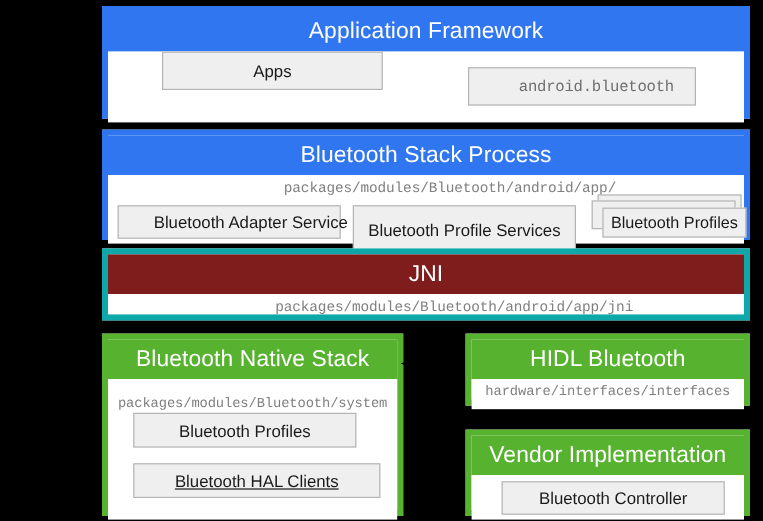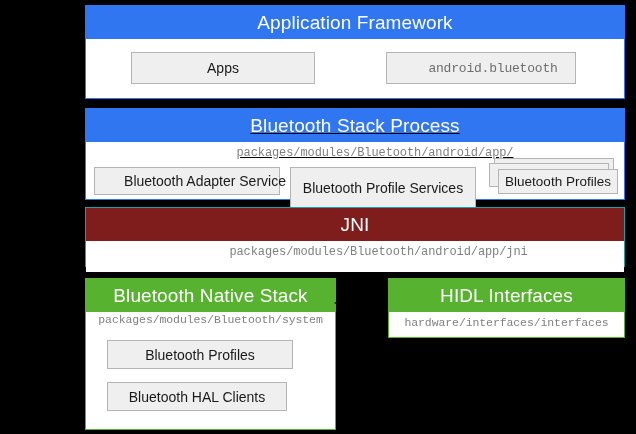--- a/index.html
+++ b/index.html
@@ -23,21 +23,21 @@
     width: 636px;
     height: 434px;
     background: #000000;
   }
 
   
   .panel {
     position: absolute;
     background: #ffffff;
     box-sizing: border-box;
-    border: 1px solid #1d4ed8;
+    border: 5px solid #1d4ed8;
   }
   .panel.blue   { border-color: #2f76f0; }
   .panel.teal   { border-color: #0fa8aa; }
   .panel.green  { border-color: #57b22f; }
 
   .panel-header {
     color: #ffffff;
     text-align: center;
     font-size: 19px;
     line-height: 33px;
@@ -112,30 +112,30 @@
   }
 </style>
 </head>
 <body>
 
 <div class="canvas">
 
   <div class="panel blue" style="left:85px; top:5px; width:540px; height:94px;">
     <div class="panel-header blue">Application Framework</div>
     <div class="panel-body" style="height:59px;">
-      <div class="chip" style="left:45px; top:13px; width:184px; height:32px;">
+      <div class="chip" style="left:45px; top:0; width:184px; height:32px;">
         <span>Apps</span>
       </div>
       <div class="chip mono" style="left:300px; top:13px; width:190px; height:32px;padding-left:24px;">
         <span>android.bluetooth</span>
       </div>
     </div>
   </div>
 
-  <div class="panel blue" style="left:85px; top:108px; width:540px; height:92px;text-decoration:underline;">
+  <div class="panel blue" style="left:85px; top:108px; width:540px; height:92px;">
     <div class="panel-header blue">Bluetooth Stack Process</div>
     <div class="panel-body" style="height:57px;">
       <div class="path-label" style="padding-top:4px;margin-left:40px;">packages/modules/Bluetooth/android/app/</div>
 
       <div class="chip" style="left:8px; top:25px; width:186px; height:28px;padding-left:36px;">
         <span>Bluetooth Adapter Service</span>
       </div>
 
       <div class="chip" style="left:204px; top:25px; width:186px; height:42px;">
         <span>Bluetooth Profile Services</span>
@@ -146,49 +146,57 @@
         <div class="card" style="left:5px; top:5px; width:120px; height:24px;"></div>
         <div class="card front" style="left:14px; top:11px; width:120px; height:25px;">
           <span>Bluetooth Profiles</span>
         </div>
       </div>
     </div>
   </div>
 
   <div class="panel teal" style="left:85px; top:207px; width:540px; height:60px;">
     <div class="panel-header teal">JNI</div>
-    <div class="panel-body" style="height:31px;padding-left:47px;">
+    <div class="panel-body" style="height:16px;padding-left:47px;">
       <div class="path-label" style="padding-top:4px;">packages/modules/Bluetooth/android/app/jni</div>
     </div>
   </div>
 
   <div class="panel green" style="left:85px; top:278px; width:251px; height:152px;">
     <div class="panel-header green">Bluetooth Native Stack</div>
     <div class="panel-body" style="height:117px;">
-      <div class="path-label" style="padding-top:1px; font-size:11.5px;">packages/modules/Bluetooth/system</div>
+      <div class="path-label" style="padding-top:14px; font-size:11.5px;">packages/modules/Bluetooth/system</div>
 
       <div class="chip" style="left:21px; top:28px; width:186px; height:29px;">
         <span>Bluetooth Profiles</span>
       </div>
 
-      <div class="chip" style="left:21px; top:70px; width:180px; height:29px;">
+      <div class="chip" style="left:21px; top:70px; width:206px; height:29px;text-decoration:underline;">
         <span>Bluetooth HAL Clients</span>
       </div>
     </div>
   </div>
 
   <div class="connector" style="left:334px; top:295px; width:56px; height:16px;">
     <svg width="56" height="16" viewBox="0 0 56 16">
       <line x1="6" y1="8" x2="50" y2="8" stroke="#000000" stroke-width="1.5"></line>
       <polygon points="0,8 8,4.5 8,11.5" fill="#000000"></polygon>
       <polygon points="56,8 48,4.5 48,11.5" fill="#000000"></polygon>
     </svg>
   </div>
 
   <div class="panel green" style="left:388px; top:278px; width:237px; height:60px;">
-    <div class="panel-header green">HIDL Interfaces</div>
+    <div class="panel-header green">HIDL Bluetooth</div>
     <div class="panel-body" style="height:25px;">
       <div class="path-label" style="padding-top:4px; font-size:11.5px;">hardware/interfaces/interfaces</div>
     </div>
   </div>
 
+  <div class="panel green" style="left:388px; top:358px; width:237px; height:72px;">
+    <div class="panel-header green">Vendor Implementation</div>
+    <div class="panel-body" style="height:37px;">
+      <div class="chip" style="left:25px; top:5px; width:186px; height:28px;">
+        <span>Bluetooth Controller</span>
+      </div>
+    </div>
+  </div>
 
 </div>
 
 </body></html>

